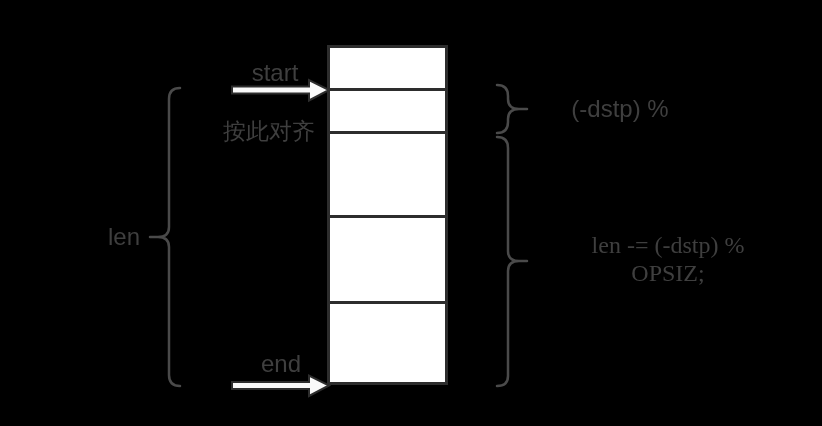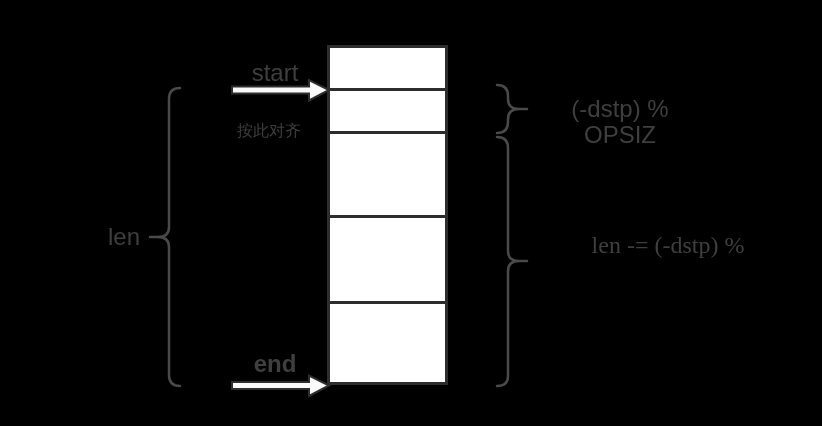--- a/index.html
+++ b/index.html
@@ -53,23 +53,23 @@
   }
   .lbl {
     position: absolute;
     color: var(--text, #3f3f3f);
     font-size: 24px;
     line-height: 26px;
     white-space: nowrap;
   }
   .lbl.center { text-align: center; }
   .lbl-start { left: 230px; top: 60px; width: 90px; }
-  .lbl-align { left: 199px; top: 118px; width: 140px; font-size: 16px; }
+  .lbl-align { left: 199px; top: 118px; width: 140px; font-size: 23px; }
   .lbl-len   { left: 108px; top: 224px; }
-  .lbl-end   { left: 230px; top: 351px; width: 90px; font-weight: bold; }
+  .lbl-end   { left: 236px; top: 351px; width: 90px; }
   .ann-1 { left: 530px; top: 96px;  width: 180px; }
   .ann-2 { left: 558px; top: 231px; width: 220px; line-height: 28px; font-family: Liberation Serif, serif; }
 </style>
 </head>
 <body>
 
 <div class="stage">
 
   <div class="block-stack">
       <div class="block" style="height: 43px;"></div>
@@ -92,20 +92,20 @@
     <path class="brace" d="M497 137 Q508 137 508 148 L508 251 Q508 261 519 261 Q508 261 508 271 L508 376 Q508 386 497 386 M519 261 L527 261"></path>
   </svg>
 
   <div class="lbl center lbl-start">start</div>
   <div class="lbl center lbl-align">按此对齐</div>
   <div class="lbl lbl-len">len</div>
   <div class="lbl center lbl-end">end</div>
 
   <div class="lbl center ann-1">
     <div>(-dstp) %</div>
-    <div>OPSIZ</div>
   </div>
 
   <div class="lbl center ann-2">
     <div>len -= (-dstp) %</div>
+    <div>OPSIZ;</div>
   </div>
 
 </div>
 
 </body></html>

